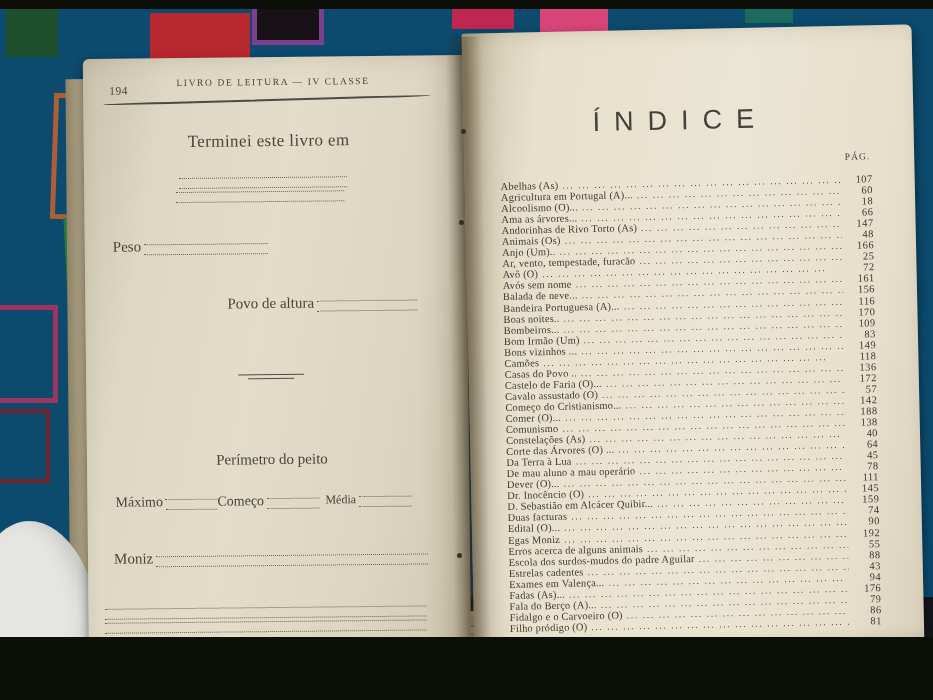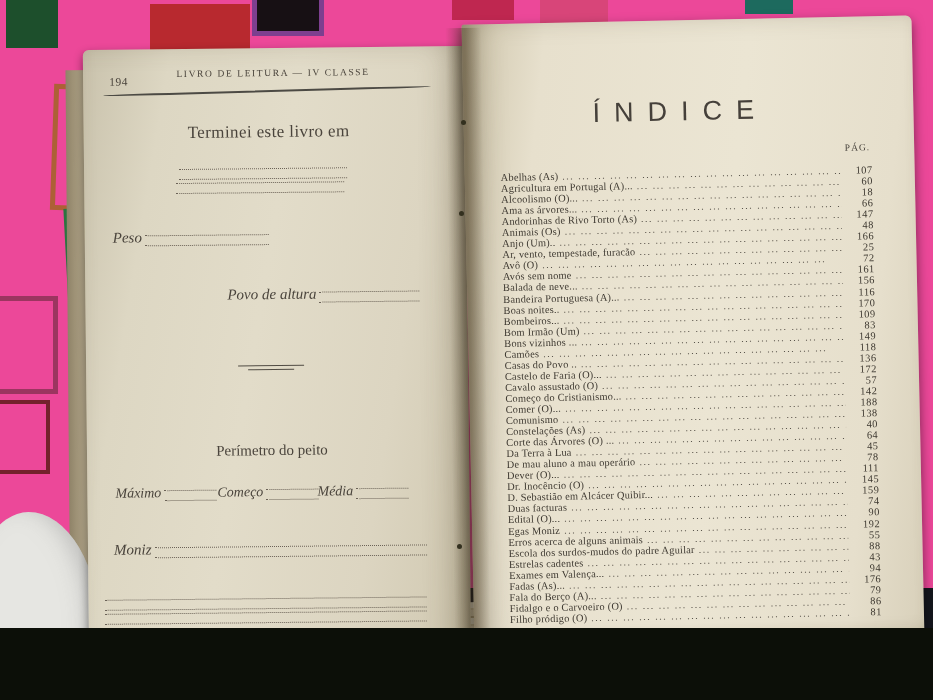--- a/index.html
+++ b/index.html
@@ -1,17 +1,17 @@
 <!DOCTYPE html>
 <html><head>
 <meta charset="utf-8">
 <style>
   html,body{margin:0;padding:0;background:#0c0f08;}
   #canvas{position:relative;width:933px;height:628px;overflow:hidden;
-          background:#ec4899;font-family:"Liberation Serif",serif;}
+          background:#0c4a6e;font-family:"Liberation Serif",serif;margin-top:9px;}
   .abs{position:absolute;}
   
   .shape{position:absolute;z-index:0;}
   .fill{border:none;}
   .outline{background:transparent;}
   
   .bottom-fabric{left:48px;top:588px;width:885px;height:112px;background:#14161d;z-index:0;}
   .diamond{position:absolute;transform:rotate(45deg);z-index:1;}
   
   .fluff{left:-30px;top:512px;width:130px;height:220px;background:#e6e6e2;
@@ -33,21 +33,21 @@
     transform:rotate(-.9deg);}
   .hole{width:5px;height:5px;border-radius:50%;background:#33301f;z-index:5;}
   
   #left-page *{color:#4a443c;}
   .lp-pagenum{left:26px;top:26px;font-size:11.5px;letter-spacing:.5px;}
   .lp-header{left:40px;top:20px;width:300px;text-align:center;font-size:9.5px;letter-spacing:1.6px;color:#4e473d;}
   .lp-rule{left:20px;top:42px;width:328px;height:2px;background:#4c4a44;border-radius:50%/100%;transform:rotate(-1deg);}
   .lp-title{left:0;top:74px;width:370px;text-align:center;font-size:17px;letter-spacing:.4px;}
   .dd{display:inline-block;height:9px;border-top:1.6px dotted #6b6257;border-bottom:1.6px dotted #6b6257;vertical-align:baseline;}
   .lp-row{position:absolute;display:flex;align-items:flex-end;}
-  .it{font-style:italic;}
+  .it{}
   .divider{left:150px;top:314px;width:70px;}
   .divider div{height:1.5px;background:#514c44;margin:2.5px auto;}
   
   .rp-title{left:0;top:76px;width:420px;text-align:center;font-family:"Liberation Sans",sans-serif;
             font-size:27px;letter-spacing:14px;color:#45403a;font-weight:500;text-indent:14px;}
   .rp-col{right:44px;top:126px;font-size:9.5px;letter-spacing:1px;color:#45403a;}
   #index-list{position:absolute;left:36px;top:148px;right:42px;}
   .row{display:flex;align-items:baseline;height:11.05px;font-size:10.4px;line-height:11.05px;color:#3e3931;}
   .row .t{white-space:nowrap;letter-spacing:.2px;}
   .row .lead{flex:1;min-width:0;overflow:hidden;white-space:nowrap;margin:0 4px;color:#5a544b;}
@@ -120,21 +120,21 @@
     <div class="abs" style="left:0;top:394px;width:370px;text-align:center;font-size:15px;">Perímetro do peito</div>
 
     <div class="lp-row" style="left:28px;top:436px;font-size:14px;">
       <span class="it">Máximo</span>
       <span class="dd" style="width:52px;margin-left:3px;"></span>
     </div>
     <div class="lp-row" style="left:130px;top:436px;font-size:14px;">
       <span class="it">Começo</span>
       <span class="dd" style="width:52px;margin-left:3px;"></span>
     </div>
-    <div class="lp-row" style="left:230px;top:436px;font-size:14px;">
+    <div class="lp-row" style="left:238px;top:436px;font-size:12px;">
       <span class="it">Média</span>
       <span class="dd" style="width:52px;margin-left:3px;"></span>
     </div>
 
     <div class="lp-row" style="left:26px;top:492px;font-size:15px;">
       <span class="it">Moniz</span>
       <span class="dd" style="width:272px;margin-left:3px;"></span>
     </div>
 
     <div class="lp-row" style="left:16px;top:550px;">

